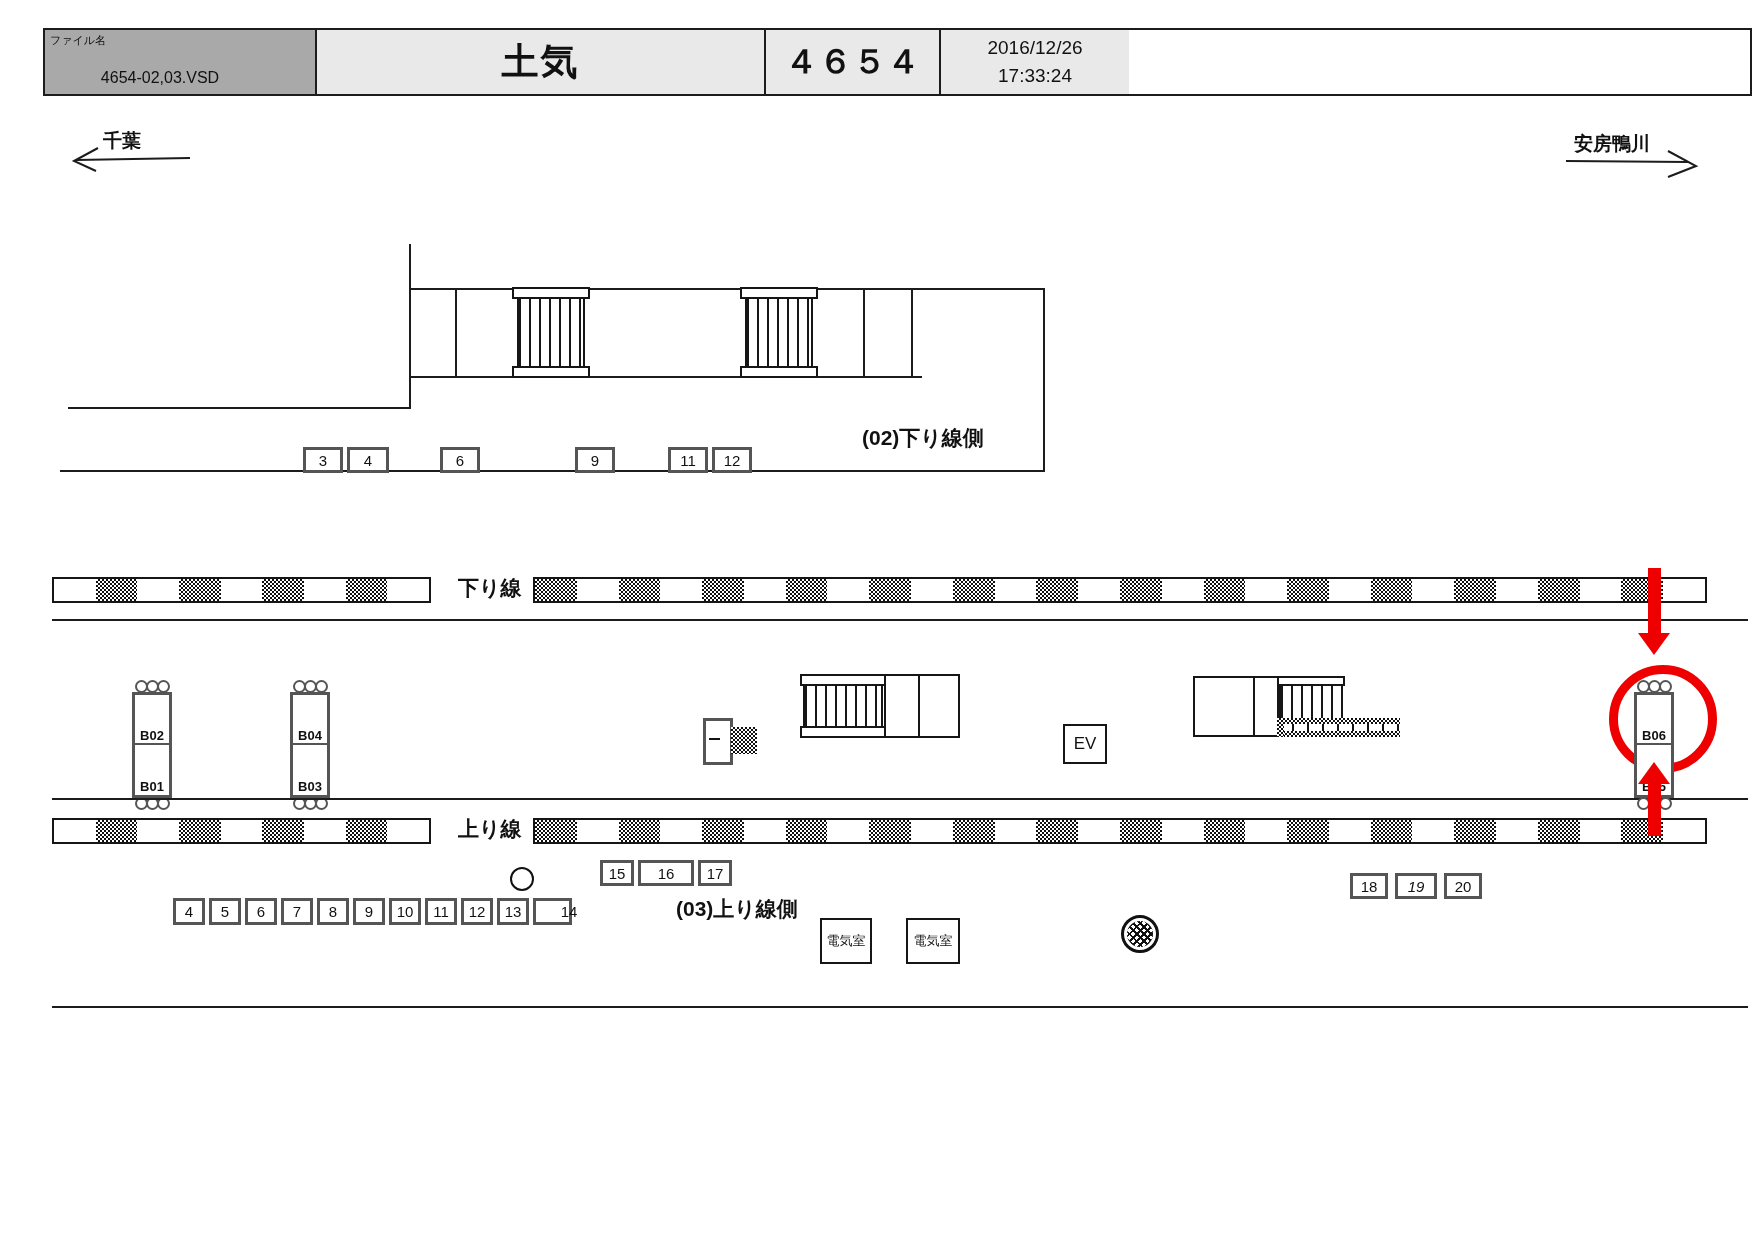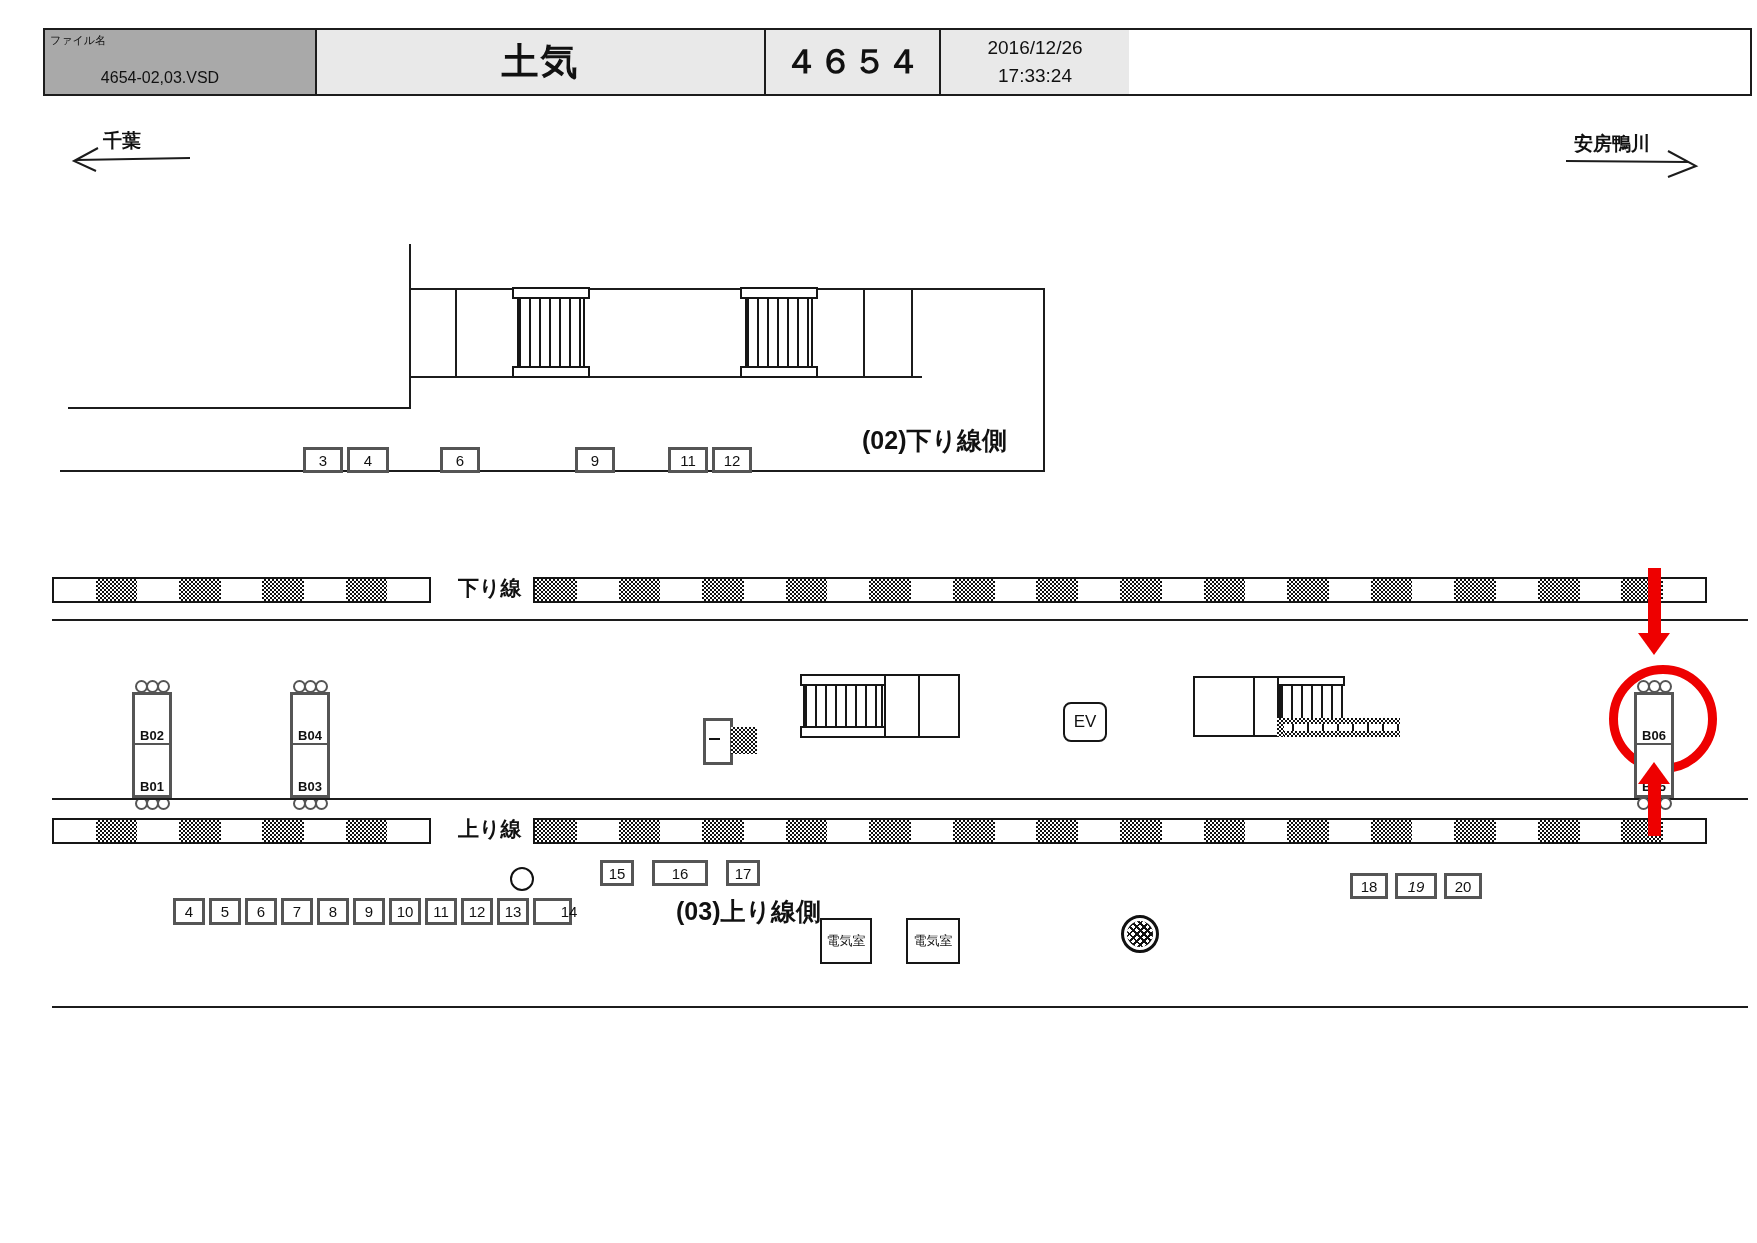--- a/index.html
+++ b/index.html
@@ -49,21 +49,21 @@
   .bcell:first-child{border-bottom:2px solid #555;}
 
   
   .wband,.wbox{position:absolute;background:#fff;border:2px solid #161616;box-sizing:border-box;}
   .vbars{background:repeating-linear-gradient(90deg,#161616 0 2px,transparent 2px 10px);}
   .barsframe{position:absolute;border:2px solid #161616;border-top:none;border-bottom:none;box-sizing:border-box;}
 
   .esc-band{position:absolute;height:6px;}
   .esc-mid{position:absolute;background:repeating-linear-gradient(90deg,#161616 0 2px,transparent 2px 15px);}
 
-  .arealabel{position:absolute;font-size:25px;font-weight:600;}
+  .arealabel{position:absolute;font-size:21px;font-weight:600;}
 
   
   .room{position:absolute;border:2px solid #161616;background:#fff;display:flex;align-items:center;justify-content:center;box-sizing:border-box;}
 
   
   .ring{position:absolute;border:9px solid #ee0000;border-radius:50%;}
   .rshaft{position:absolute;width:13px;background:#ee0000;}
   .rhead{position:absolute;width:0;height:0;border-left:16px solid transparent;border-right:16px solid transparent;}
   .rhead.down{border-top:22px solid #ee0000;}
   .rhead.up{border-bottom:22px solid #ee0000;}
@@ -225,21 +225,21 @@
   <div class="stip abs" style="left:731px;top:727px;width:26px;height:27px;"></div>
 
   <div class="abs" style="left:800px;top:674px;width:160px;height:64px;">
     <div class="wband" style="left:0;top:0;width:86px;height:12px;"></div>
     <div class="vbars abs" style="left:3px;top:10px;width:80px;height:44px;border-left:2px solid #161616;border-right:2px solid #161616;"></div>
     <div class="wband" style="left:0;top:52px;width:86px;height:12px;"></div>
     <div class="wbox" style="left:84px;top:0;width:36px;height:64px;"></div>
     <div class="wbox" style="left:118px;top:0;width:42px;height:64px;"></div>
   </div>
 
-  <div class="room" style="left:1063px;top:702px;width:44px;height:40px;font-size:17px;border-radius:8px;">EV</div>
+  <div class="room" style="left:1063px;top:724px;width:44px;height:40px;font-size:17px;">EV</div>
 
   <div class="abs" style="left:1193px;top:676px;width:210px;height:62px;">
     <div class="wbox" style="left:0;top:0;width:62px;height:61px;"></div>
     <div class="wbox" style="left:60px;top:0;width:26px;height:61px;"></div>
     <div class="wband" style="left:84px;top:0;width:68px;height:10px;"></div>
     <div class="vbars abs" style="left:86px;top:8px;width:64px;height:36px;border-left:2px solid #161616;border-right:2px solid #161616;"></div>
     <div class="abs" style="left:84px;top:42px;width:123px;height:19px;">
       <div class="esc-band stip" style="left:0;top:0;width:123px;"></div>
       <div class="esc-mid" style="left:0;top:6px;width:123px;height:7px;"></div>
       <div class="esc-band stip" style="left:0;top:13px;width:123px;"></div>
@@ -306,21 +306,21 @@
       <div class="seg stip"></div>
       <div class="seg"></div>
       <div class="seg stip"></div>
       <div class="seg"></div>
       <div class="seg stip"></div>
       <div class="seg"></div>
       <div class="seg stip"></div>
       <div class="seg"></div>
     </div>
 
-  <div class="boxrow" style="left:600px;top:860px;gap:18px;">
+  <div class="boxrow" style="left:600px;top:860px;gap:4px;">
     <div class="nbox" style="width:34px;height:26px;">15</div>
     <div class="nbox" style="width:56px;height:26px;">16</div>
     <div class="nbox" style="width:34px;height:26px;">17</div>
   </div>
 
   <div class="arealabel" style="left:676px;top:895px;">(03)上り線側</div>
 
   <div class="manhole" style="left:510px;top:867px;width:24px;height:24px;border-width:2px;background:#fff;z-index:2;"></div>
   <div class="boxrow" style="left:173px;top:898px;gap:4px;">
     <div class="nbox" style="width:32px;height:27px;">4</div>

